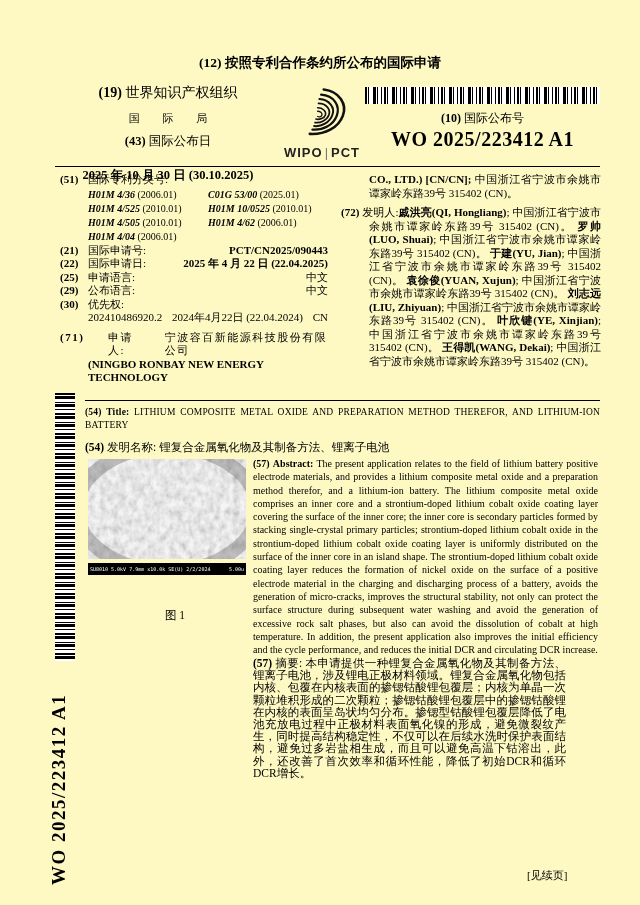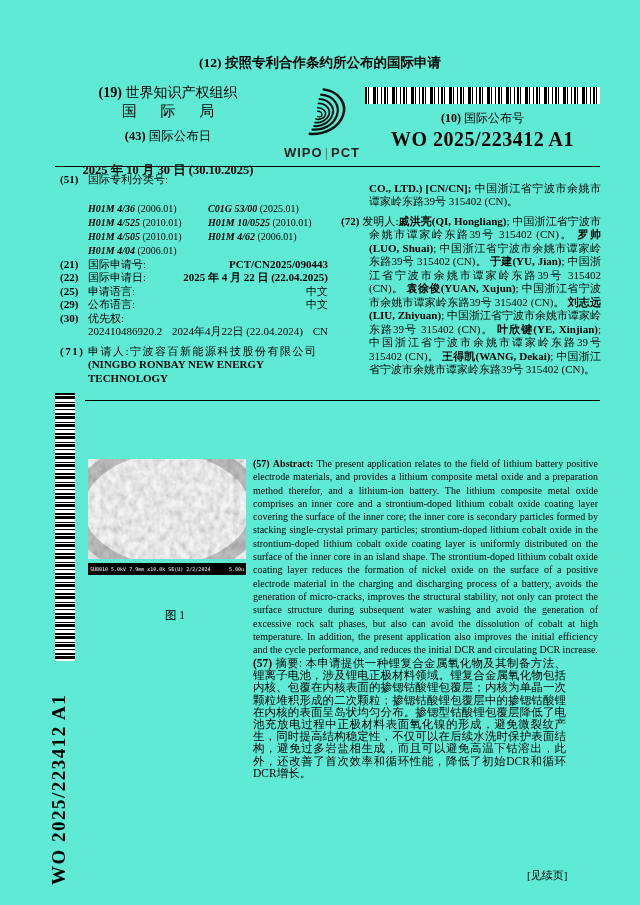--- a/index.html
+++ b/index.html
@@ -1,61 +1,61 @@
 <!DOCTYPE html>
 <html><head>
 <meta charset="utf-8">
 <style>
   html,body { margin:0; padding:0; background:#fff; }
   .page {
-    position:relative; width:640px; height:905px; background:#5eead4; color:#000;
+    position:relative; width:640px; height:905px; background:#fef9c3; color:#000;
     font-family:"Liberation Serif","DejaVu Sans",serif; overflow:hidden;
   }
   .b { font-weight:bold; }
   .just { text-align:justify; }
 
   
   .doc-type { position:absolute; top:54px; left:0; width:640px; text-align:center;
     font-size:13.5px; font-weight:bold; }
   .org-block { position:absolute; left:48px; top:84px; width:240px; text-align:center; }
   .org-name { font-size:14px; }
-  .org-bureau { font-size:15px; letter-spacing:10px; margin-top:0; text-indent:10px; }
+  .org-bureau { font-size:11px; letter-spacing:10px; margin-top:9px; text-indent:10px; }
   .pub-date-label { font-size:12.5px; margin-top:7px; }
   .pub-date { font-size:12.5px; font-weight:bold; margin-top:17px; }
 
   .logo-block { position:absolute; left:283px; top:86px; width:78px; text-align:center; }
   .logo-text { font-size:13px; font-weight:bold; letter-spacing:1px;
     font-family:"Liberation Sans",sans-serif; color:#222; margin-top:1px; }
   .logo-sep { font-weight:normal; color:#777; padding:0 2px; }
 
   .pub-block { position:absolute; left:365px; top:87px; width:235px; text-align:center; }
   .barcode-top { width:235px; height:17px;
     background:repeating-linear-gradient(90deg,#000 0 2px,#fff 2px 3px,#000 3px 4px,#fff 4px 8px,#000 8px 11px,#fff 11px 12px,#000 12px 13px,#fff 13px 16px,#000 16px 17px,#fff 17px 19px); }
   .pub-no-label { font-size:12px; margin-top:6px; }
   .pub-no { font-size:20px; font-weight:bold; margin-top:1px; letter-spacing:0.5px; }
 
   .rule { position:absolute; border-top:1.5px solid #000; }
   .rule-header { left:55px; width:545px; top:166px; }
   .rule-section { left:85px; width:515px; top:400px; }
 
   
   .biblio { position:absolute; left:60px; top:173px; width:541px; display:flex; gap:13px;
-    font-size:11px; line-height:13.5px;align-items:center; }
+    font-size:11px; line-height:13.5px; }
   .bcol-left  { width:268px; }
   .bcol-right { flex:1; }
   .brow { display:flex; margin-top:0; }
   .bnum { width:28px; flex-shrink:0; font-weight:bold; }
   .bval { margin-left:auto; text-align:right; }
-  .ipc-cols { display:flex; padding-left:28px; margin-top:15px; font-size:10px; }
+  .ipc-cols { display:flex; padding-left:28px; margin-top:1px; font-size:10px; }
   .ipc-col { width:50%; }
   .ipc-item { line-height:14px; white-space:nowrap; }
   .ipc-code { font-weight:bold; font-style:italic; }
   .prio-line { padding-left:28px; display:flex; justify-content:space-between; font-weight:normal; }
   .bpar { margin-top:6px; }
-  .applicant-line1 { display:flex; letter-spacing:1.5px; }
+  .applicant-line1 { display:flex; letter-spacing:1.5px;gap:20px; }
   .applicant-line2 { padding-left:28px; font-weight:bold; }
   .hangpar { padding-left:28px; text-indent:-28px; }
   .indentpar { padding-left:28px; }
 
   
   .title-block { position:absolute; left:85px; top:406px; width:515px; }
   .title-en { font-size:9.5px; line-height:12.5px; letter-spacing:0.2px; }
   .title-cn { font-size:11.5px; margin-top:9px; }
 
   
@@ -181,20 +181,24 @@
     </div>
 
     <div class="bcol-right just">
       <div class="indentpar"><span class="b">CO., LTD.)</span><span class="b"> [CN/CN]; </span><span>中国浙江省宁波市余姚市谭家岭东路39号 315402 (CN)。</span></div>
       <div class="bpar hangpar"><span class="b">(72)</span> <span>发明人:</span><span class="b">戚洪亮</span><span class="b">(QI, Hongliang)</span><span>; 中国浙江省宁波市余姚市谭家岭东路39号 315402 (CN)。 </span><span class="b">罗帅</span><span class="b">(LUO, Shuai)</span><span>; 中国浙江省宁波市余姚市谭家岭东路39号 315402 (CN)。 </span><span class="b">于建</span><span class="b">(YU, Jian)</span><span>; 中国浙江省宁波市余姚市谭家岭东路39号 315402 (CN)。 </span><span class="b">袁徐俊</span><span class="b">(YUAN, Xujun)</span><span>; 中国浙江省宁波市余姚市谭家岭东路39号 315402 (CN)。 </span><span class="b">刘志远</span><span class="b">(LIU, Zhiyuan)</span><span>; 中国浙江省宁波市余姚市谭家岭东路39号 315402 (CN)。 </span><span class="b">叶欣键</span><span class="b">(YE, Xinjian)</span><span>; 中国浙江省宁波市余姚市谭家岭东路39号 315402 (CN)。 </span><span class="b">王得凯</span><span class="b">(WANG, Dekai)</span><span>; 中国浙江省宁波市余姚市谭家岭东路39号 315402 (CN)。</span></div>
     </div>
   </div>
 
   <div class="rule rule-section"></div>
 
+  <div class="title-block">
+    <div class="title-en just"><span class="b">(54)</span> <span class="b">Title:</span> <span>LITHIUM COMPOSITE METAL OXIDE AND PREPARATION METHOD THEREFOR, AND LITHIUM-ION BATTERY</span></div>
+    <div class="title-cn"><span class="b">(54)</span> <span>发明名称:</span> <span>锂复合金属氧化物及其制备方法、锂离子电池</span></div>
+  </div>
 
   <div class="figure-col">
     <div class="sem-wrap">
       <svg width="158" height="100">
         <defs>
           <filter id="semgrain" x="0" y="0" width="100%" height="100%">
             <feTurbulence type="fractalNoise" baseFrequency="0.16 0.12" numOctaves="4" seed="11" stitchTiles="stitch"></feTurbulence>
             <feColorMatrix type="saturate" values="0"></feColorMatrix>
             <feComponentTransfer>
               <feFuncR type="gamma" amplitude="1.1" exponent="0.55" offset="0.12"></feFuncR>

